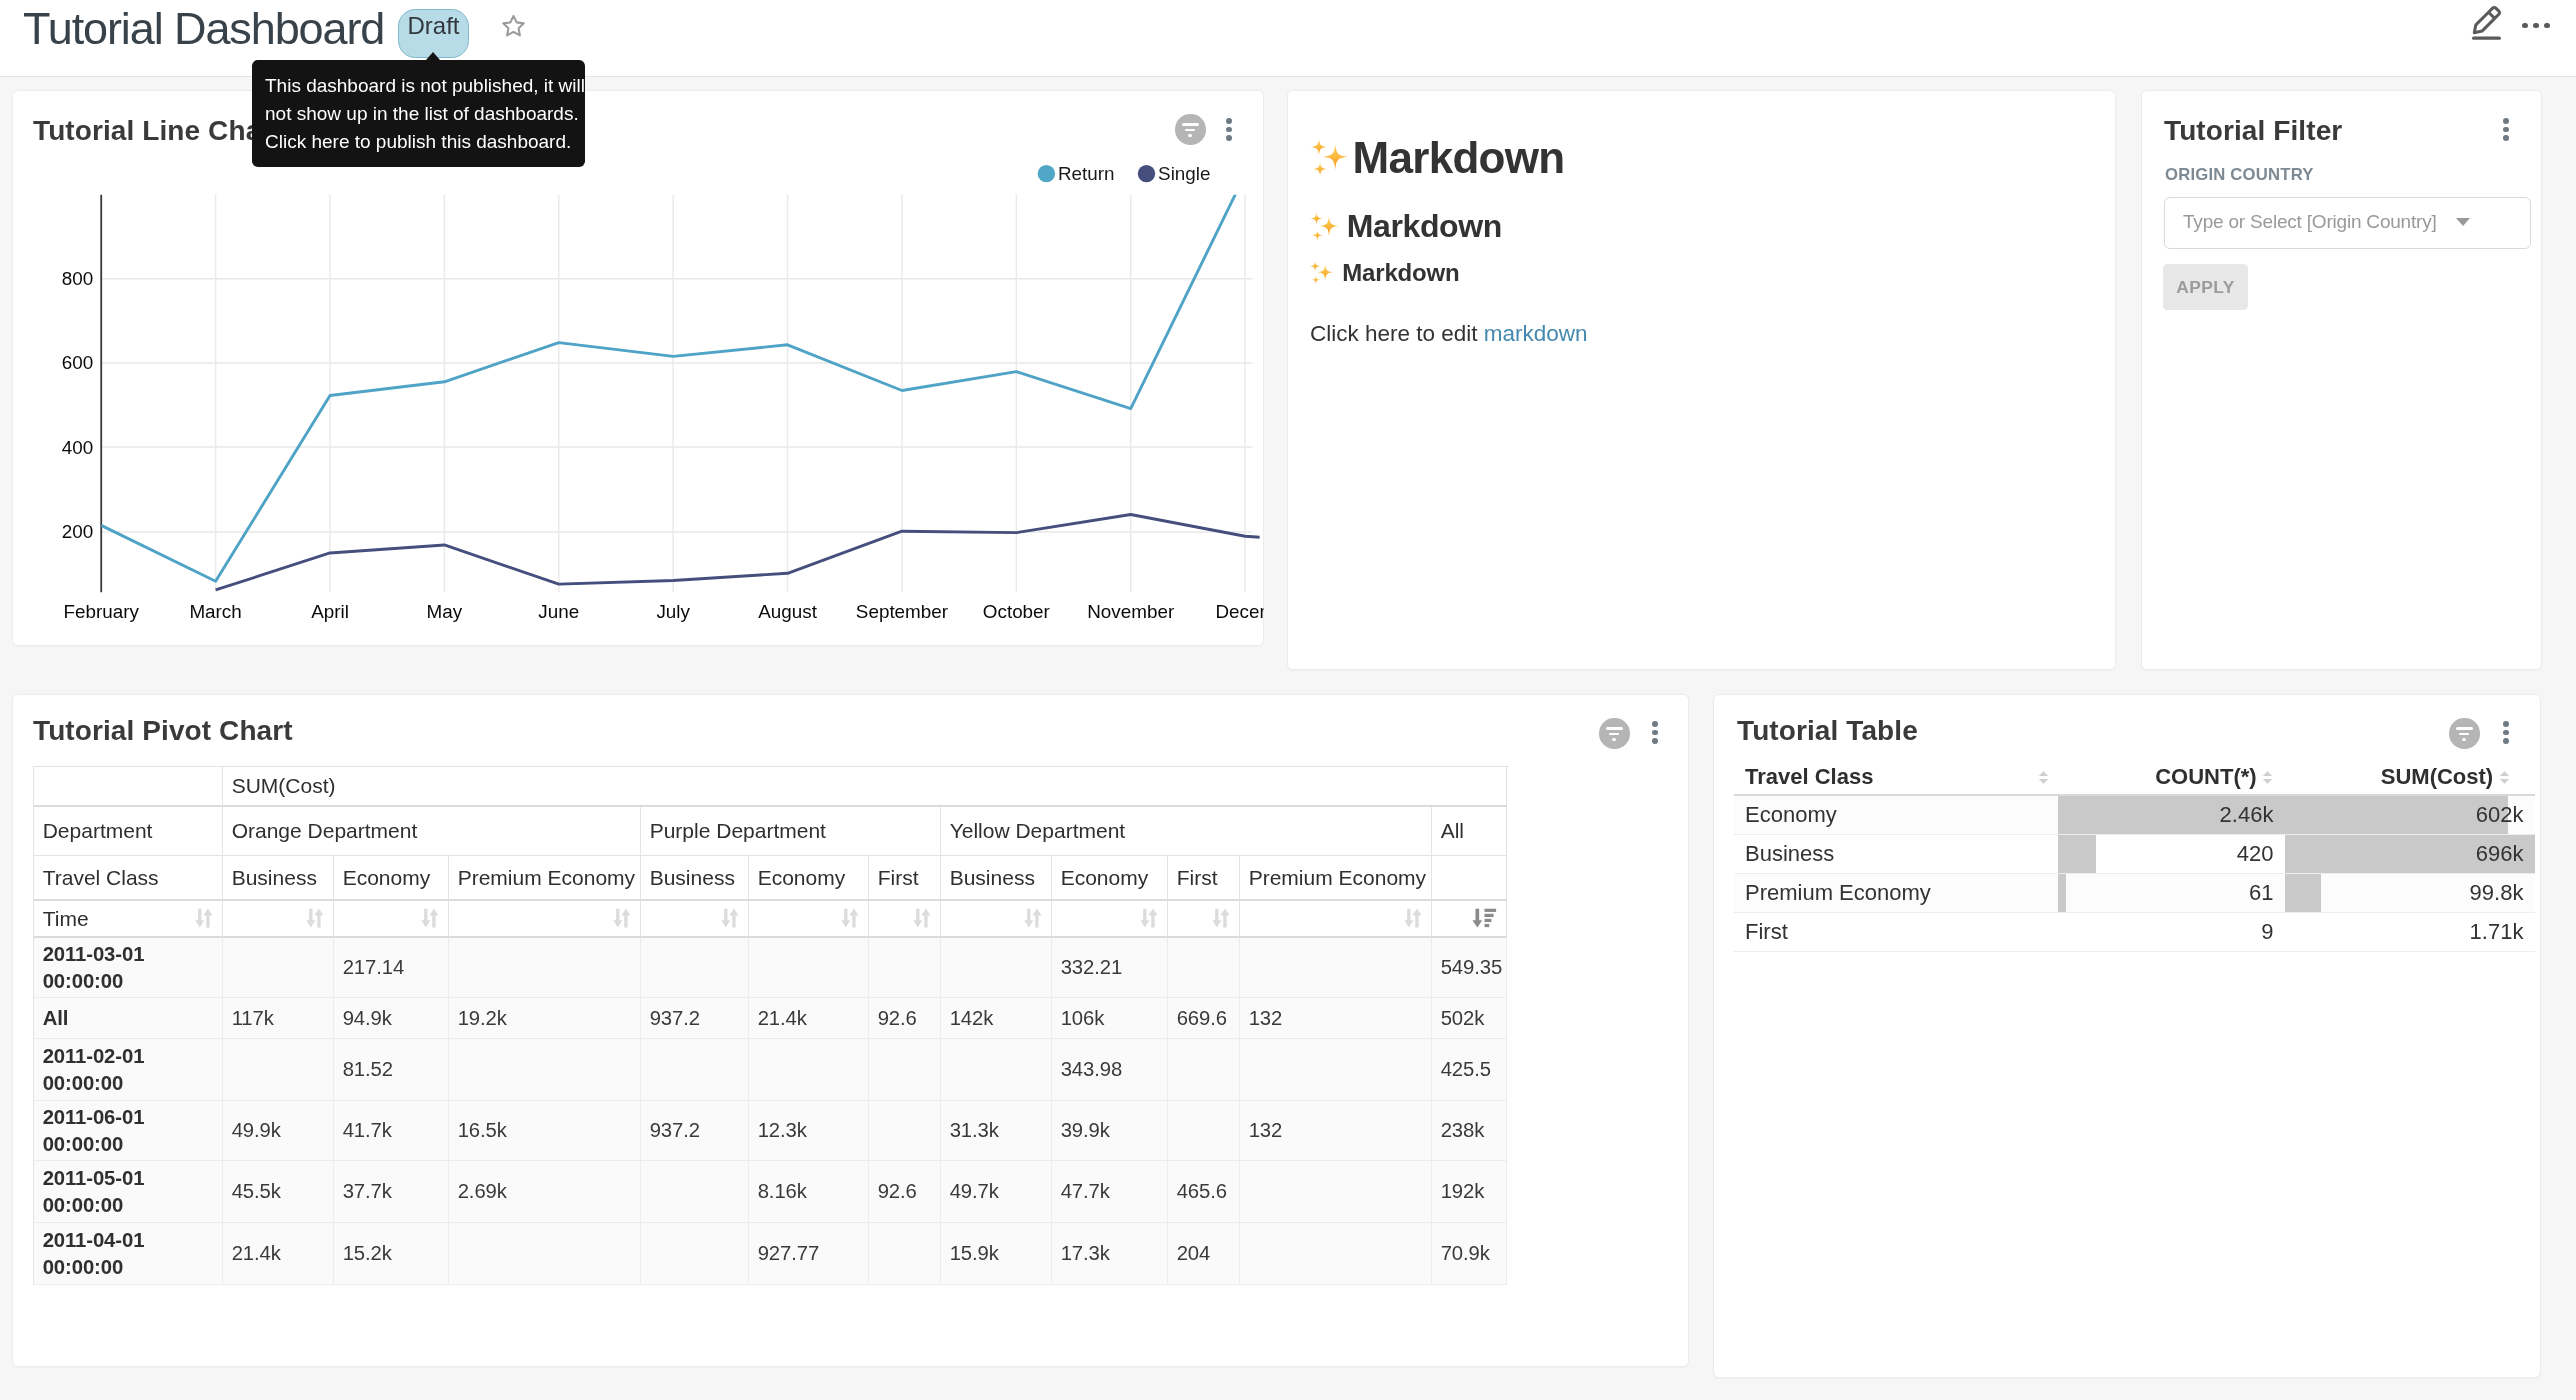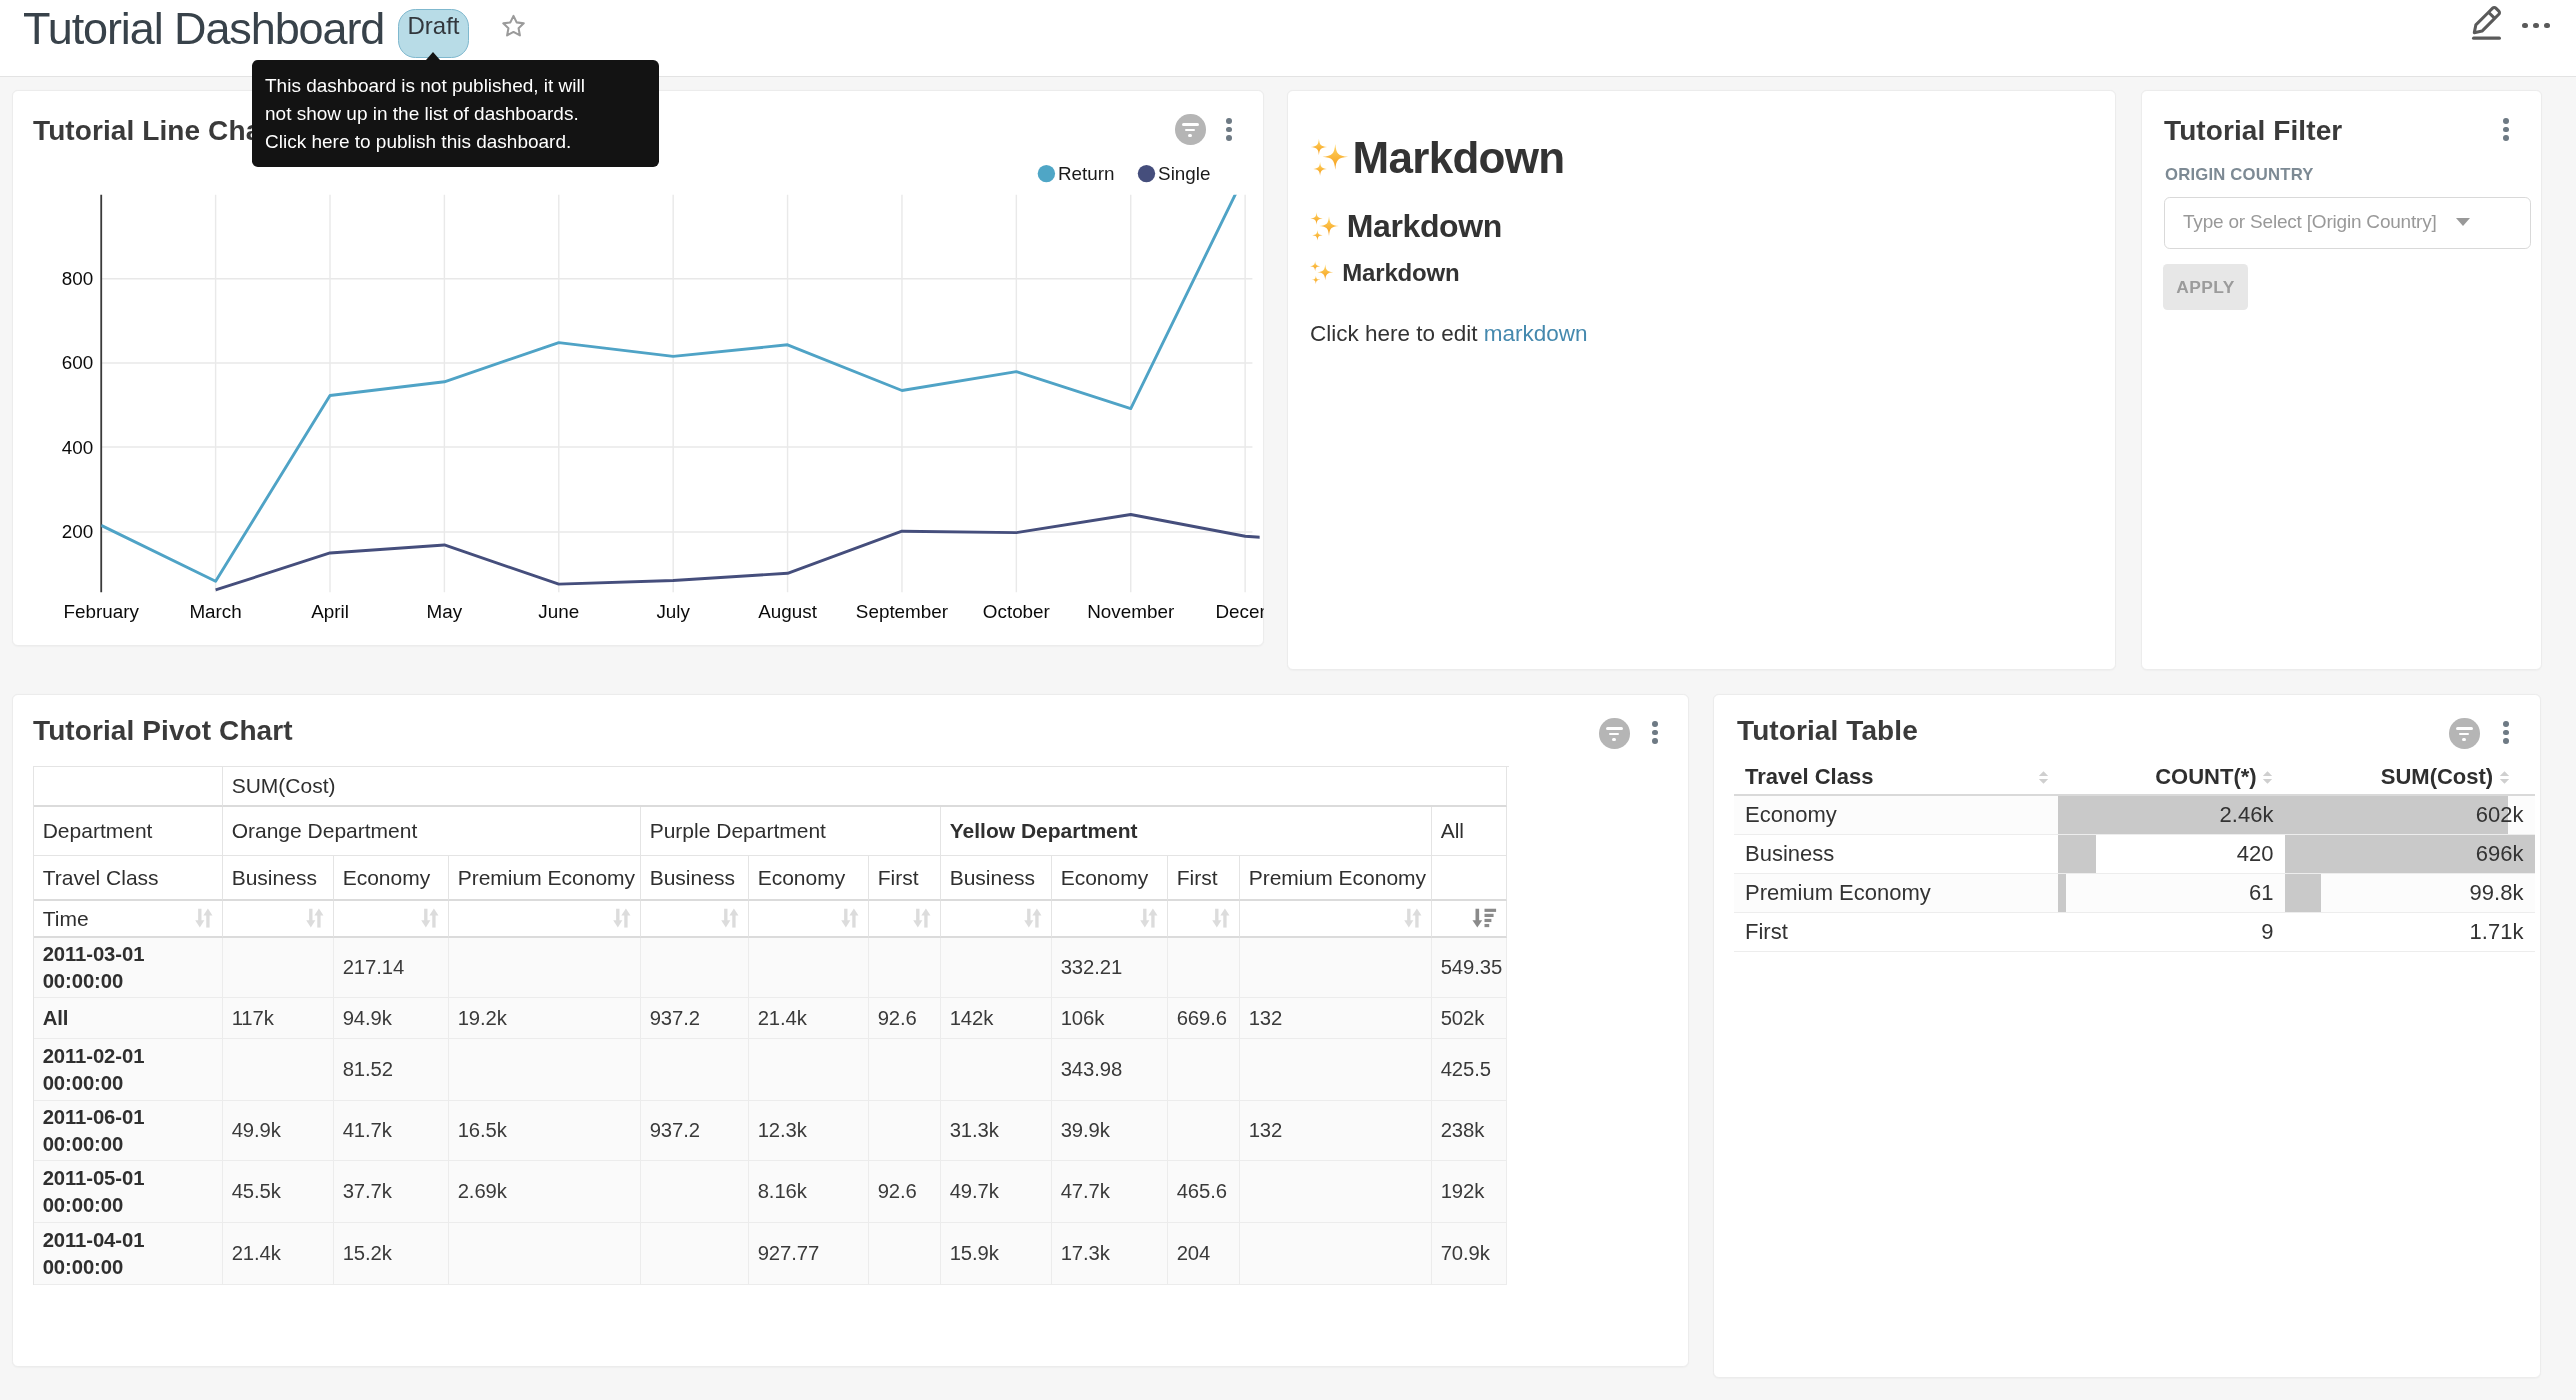--- a/index.html
+++ b/index.html
@@ -24,21 +24,21 @@
 <svg class="abs" style="left:499px;top:11.6px;" width="29" height="29" viewBox="0 0 24 24" fill="none" stroke="#9B9B9B" stroke-width="1.7" stroke-linejoin="round">
     <path d="M12 3.2 L14.6 8.6 L20.5 9.4 L16.2 13.5 L17.3 19.4 L12 16.5 L6.7 19.4 L7.8 13.5 L3.5 9.4 L9.4 8.6 Z"></path>
   </svg>
 <svg class="abs" style="left:2467px;top:3.6px;" width="38" height="38" viewBox="0 0 24 24" fill="none" stroke="#5A5A5A" stroke-width="1.9" stroke-linejoin="round" stroke-linecap="round">
     <path d="M13.6 5.2 L16.2 2.6 a1.4 1.4 0 0 1 2 0 L20.1 4.5 a1.4 1.4 0 0 1 0 2 L17.5 9.1 M13.6 5.2 L5.6 13.2 L4.6 18.1 L9.5 17.1 L17.5 9.1 M13.6 5.2 L17.5 9.1"></path>
     <line x1="4.2" y1="21.6" x2="20.4" y2="21.6" stroke-width="2.1"></line>
   </svg>
 <div class="abs" style="left:2522px;top:17.4px;"><span style="display:inline-block;width:5.8px;height:5.8px;border-radius:50%;background:#5A5A5A;margin-right:5.1px;"></span><span style="display:inline-block;width:5.8px;height:5.8px;border-radius:50%;background:#5A5A5A;margin-right:5.1px;"></span><span style="display:inline-block;width:5.8px;height:5.8px;border-radius:50%;background:#5A5A5A;"></span></div>
 
 <div class="abs" style="left:426px;top:52px;width:0;height:0;border-left:7.3px solid transparent;border-right:7.3px solid transparent;border-bottom:8px solid #131313;z-index:60;"></div>
-<div class="abs" style="left:252px;top:60px;width:407px;height:107px;background:#131313;border-radius:5.8px;color:#fff;font-size:19px;line-height:28px;padding:11.6px 0 0 13px;z-index:60;">This dashboard is not published, it will<br>not show up in the list of dashboards.<br>Click here to publish this dashboard.</div>
+<div class="abs" style="left:252px;top:60px;width:333px;height:107px;background:#131313;border-radius:5.8px;color:#fff;font-size:19px;line-height:28px;padding:11.6px 0 0 13px;z-index:60;">This dashboard is not published, it will<br>not show up in the list of dashboards.<br>Click here to publish this dashboard.</div>
 
 <div class="card" style="left:11.6px;top:90px;width:1252px;height:556px;"></div>
 <div class="cardtitle" style="left:33px;top:115px;">Tutorial Line Chart</div>
 <div class="fcircle" style="left:1175px;top:114px;">
     <i class="l1"></i>
     <i class="l2"></i>
     <i class="l3"></i>
   </div>
 <div class="kebab" style="left:1226px;top:118px;">
     <span></span>
@@ -171,21 +171,21 @@
     <span></span>
     <span></span>
     <span></span>
   </div>
 <div class="pvt">
 <div class="s4"></div>
     <div class="s4 hd" style="grid-column:span 11;">SUM(Cost)</div>
 <div class="hd">Department</div>
     <div class="hd" style="grid-column:span 3;">Orange Department</div>
     <div class="hd" style="grid-column:span 3;">Purple Department</div>
-    <div class="hd" style="grid-column:span 4;font-weight:bold;">Yellow Department</div>
+    <div class="hd" style="grid-column:span 4;">Yellow Department</div>
     <div class="hd">All</div>
 <div class="s3 hd">Travel Class</div>
     <div class="s3 hd">Business</div>
     <div class="s3 hd">Economy</div>
     <div class="s3 hd">Premium Economy</div>
     <div class="s3 hd">Business</div>
     <div class="s3 hd">Economy</div>
     <div class="s3 hd">First</div>
     <div class="s3 hd">Business</div>
     <div class="s3 hd">Economy</div>

